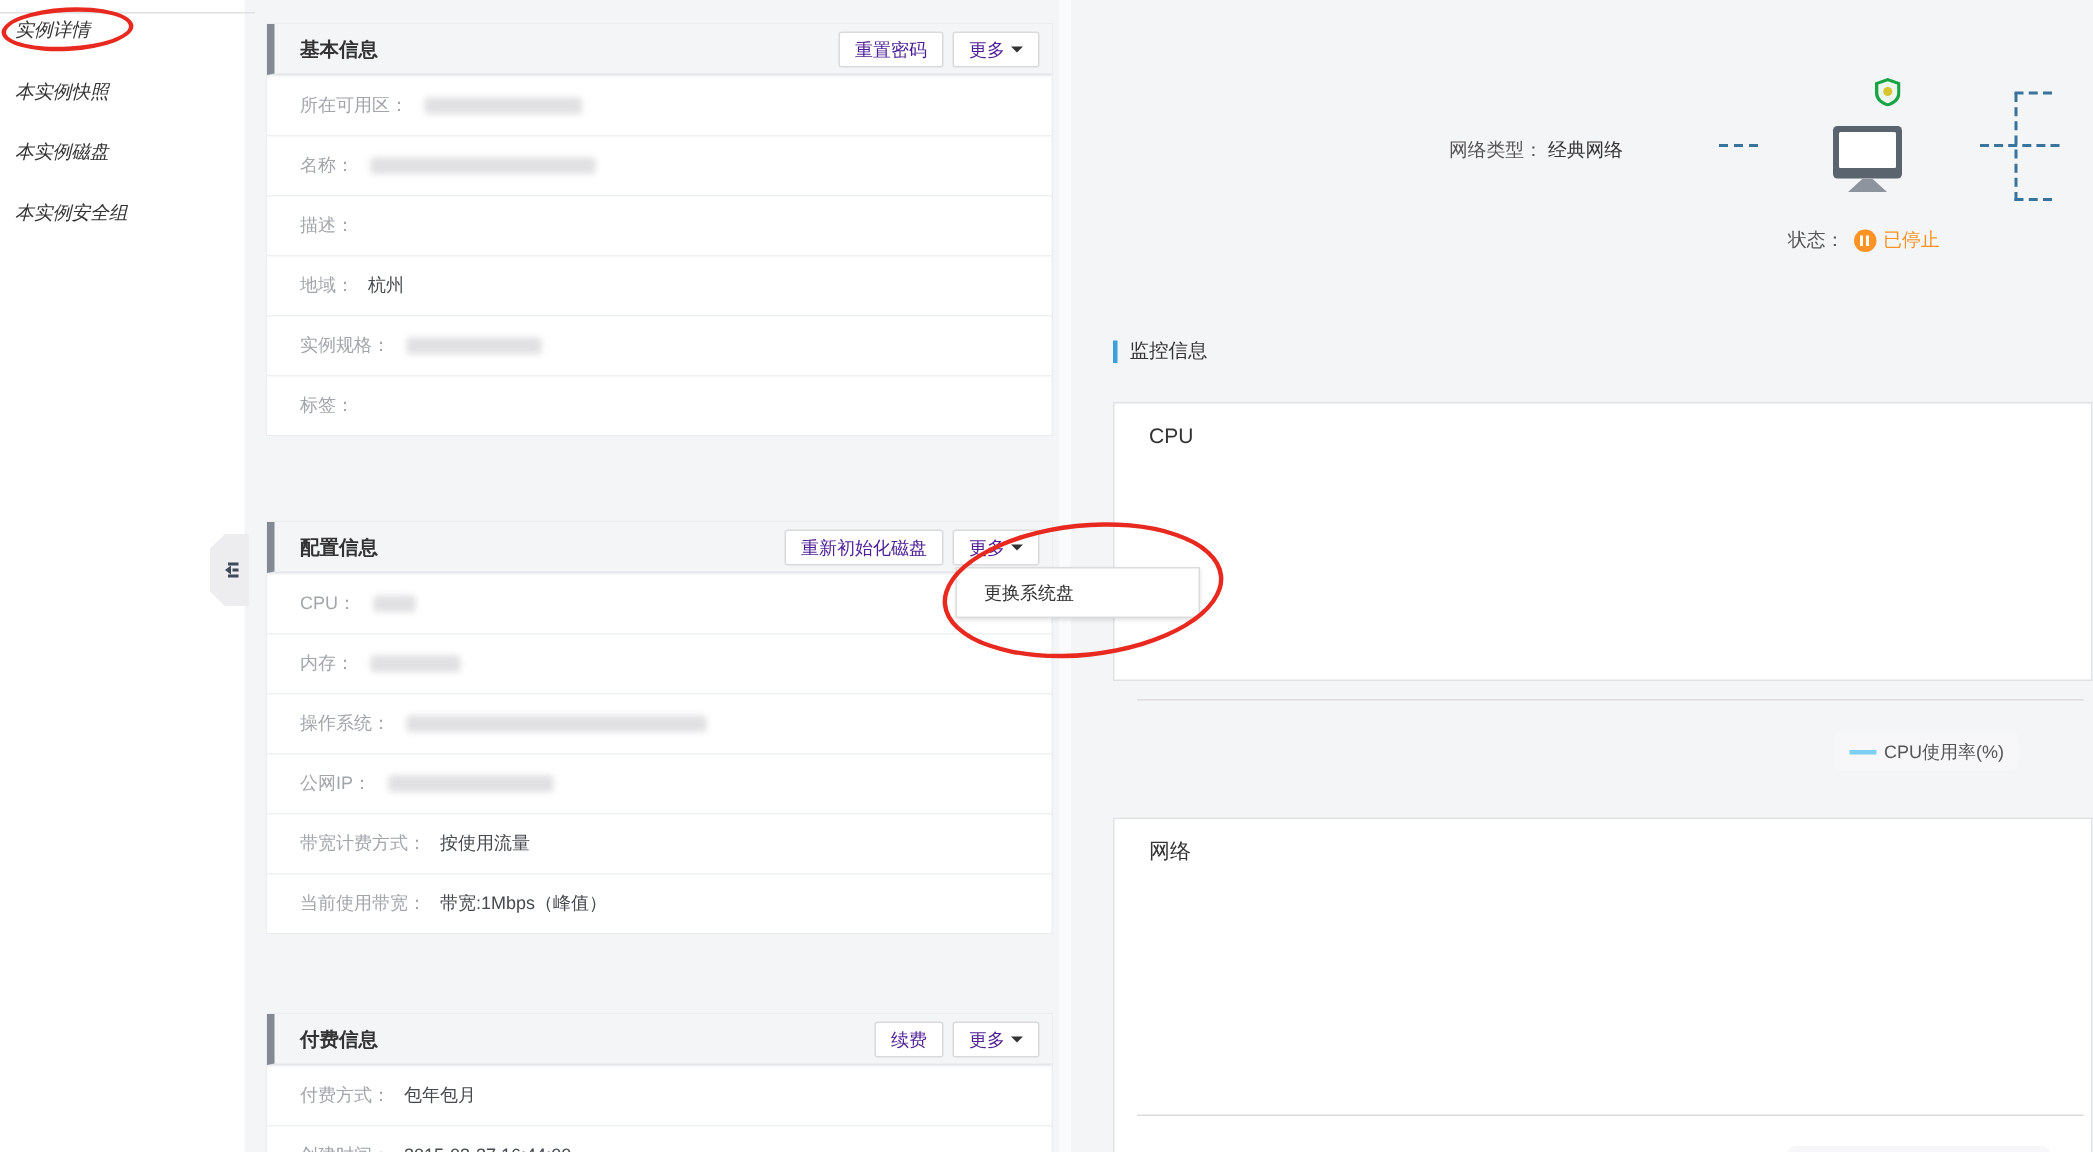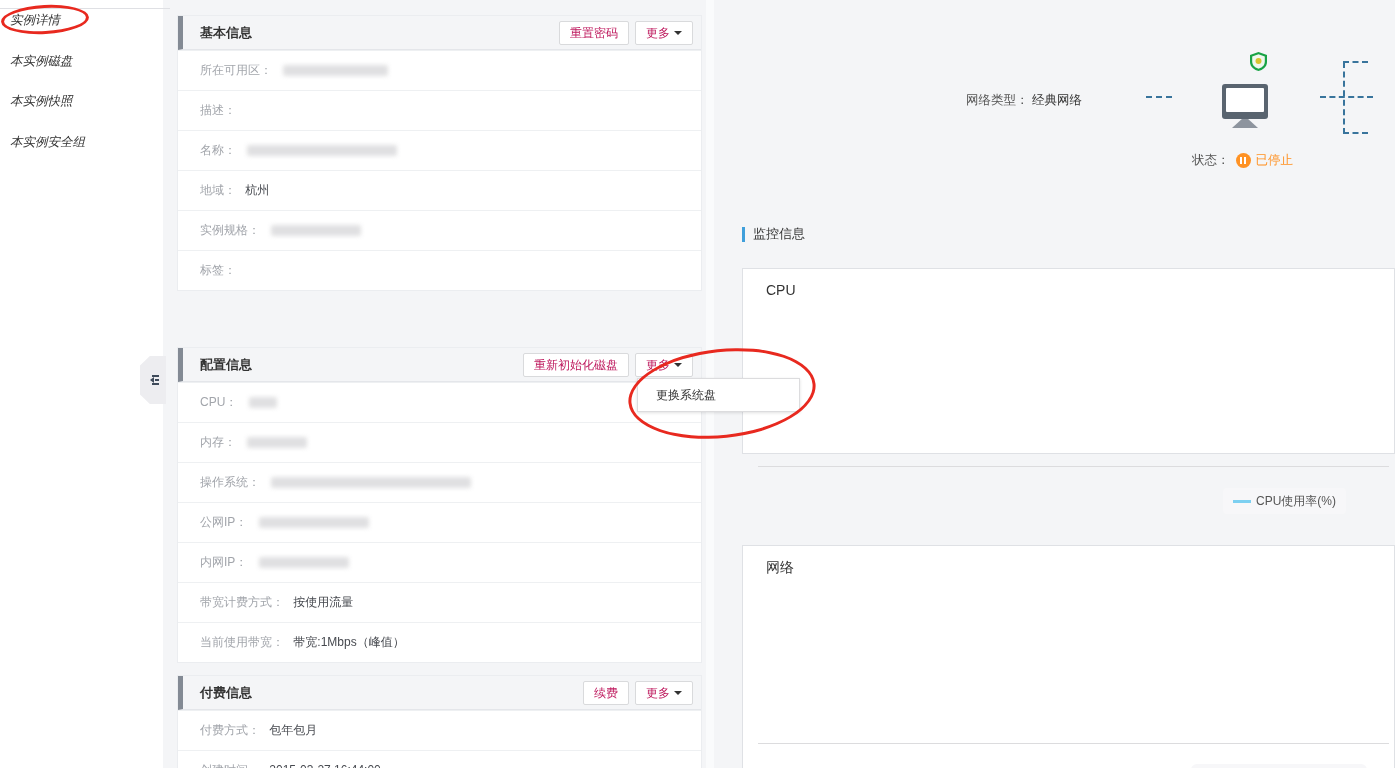--- a/index.html
+++ b/index.html
@@ -17,21 +17,21 @@
 
   
   .pane-gutter { position:absolute; left:706px; top:0; width:8px; height:768px; background:#fafbfc; }
 
   
   .card { position:absolute; left:177px; width:525px; background:#fff; border:1px solid #ebedf0; }
   .card-header { display:flex; align-items:center; height:34px; background:#f4f5f7;
     border-left:5px solid #838a94; border-bottom:1px solid #e4e6ea; padding:0 8px 0 17px; }
   .card-title { flex:1; font-size:13px; font-weight:bold; color:#333; }
   .btn { display:inline-block; height:24px; line-height:22px; padding:0 10px; background:#fff;
-    border:1px solid #d9dadc; border-radius:2px; font-size:12px; color:#be185d; cursor:pointer; margin-left:6px; white-space:nowrap; }
+    border:1px solid #d9dadc; border-radius:2px; font-size:12px; color:#4c1d95; cursor:pointer; margin-left:6px; white-space:nowrap; }
   .caret { display:inline-block; width:0; height:0; border-left:4px solid transparent; border-right:4px solid transparent;
     border-top:4px solid #333; margin-left:4px; vertical-align:2px; }
   .row { height:40px; line-height:39px; padding-left:22px; border-top:1px solid #eef0f2; white-space:nowrap; overflow:hidden; }
   .row:first-of-type { border-top:none; }
   .lbl { color:#a2a5ab; }
   .val { color:#46494f; margin-left:6px; }
   .redact { display:inline-block; height:11px; background:#d6d6d8; border-radius:2px; filter:blur(2px);
     opacity:.75; vertical-align:middle; margin-left:8px; }
   .w28{width:28px}.w60{width:60px}.w90{width:90px}.w105{width:105px}.w110{width:110px}.w150{width:150px}.w200{width:200px}
 
@@ -79,22 +79,22 @@
     background:#f7f7f9; border-radius:6px 6px 0 0; }
 </style>
 </head>
 <body>
 
 <div id="app">
 
   <div class="sidebar">
     <div class="side-list">
       <div class="side-item">实例详情</div>
+      <div class="side-item">本实例快照</div>
       <div class="side-item">本实例磁盘</div>
-      <div class="side-item">本实例快照</div>
       <div class="side-item">本实例安全组</div>
     </div>
     <div class="sidebar-topline"></div>
   </div>
 
   <div class="collapse-handle">
     <svg width="14" height="14" viewBox="0 0 14 14">
       <polygon points="4,7 8,4 8,10" fill="#3e4a5a"></polygon>
       <rect x="6" y="2" width="7" height="2" fill="#3e4a5a"></rect>
       <rect x="9" y="6" width="4" height="2" fill="#3e4a5a"></rect>
@@ -108,25 +108,25 @@
     <div class="card-header">
       <span class="card-title">基本信息</span>
       <span class="btn">重置密码</span>
       <span class="btn"><span>更多</span><span class="caret"></span></span>
     </div>
     <div class="row">
       <span class="lbl">所在可用区：</span>
       <span class="redact w105"></span>
     </div>
     <div class="row">
-      <span class="lbl">描述：</span>
-    </div>
-    <div class="row">
       <span class="lbl">名称：</span>
       <span class="redact w150"></span>
+    </div>
+    <div class="row">
+      <span class="lbl">描述：</span>
     </div>
     <div class="row">
       <span class="lbl">地域：</span>
       <span class="val">杭州</span>
     </div>
     <div class="row">
       <span class="lbl">实例规格：</span>
       <span class="redact w90"></span>
     </div>
     <div class="row">
@@ -148,24 +148,20 @@
       <span class="lbl">内存：</span>
       <span class="redact w60"></span>
     </div>
     <div class="row">
       <span class="lbl">操作系统：</span>
       <span class="redact w200"></span>
     </div>
     <div class="row">
       <span class="lbl">公网IP：</span>
       <span class="redact w110"></span>
-    </div>
-    <div class="row">
-      <span class="lbl">内网IP：</span>
-      <span class="redact w90"></span>
     </div>
     <div class="row">
       <span class="lbl">带宽计费方式：</span>
       <span class="val">按使用流量</span>
     </div>
     <div class="row">
       <span class="lbl">当前使用带宽：</span>
       <span class="val">带宽:1Mbps（峰值）</span>
     </div>
   </div>

